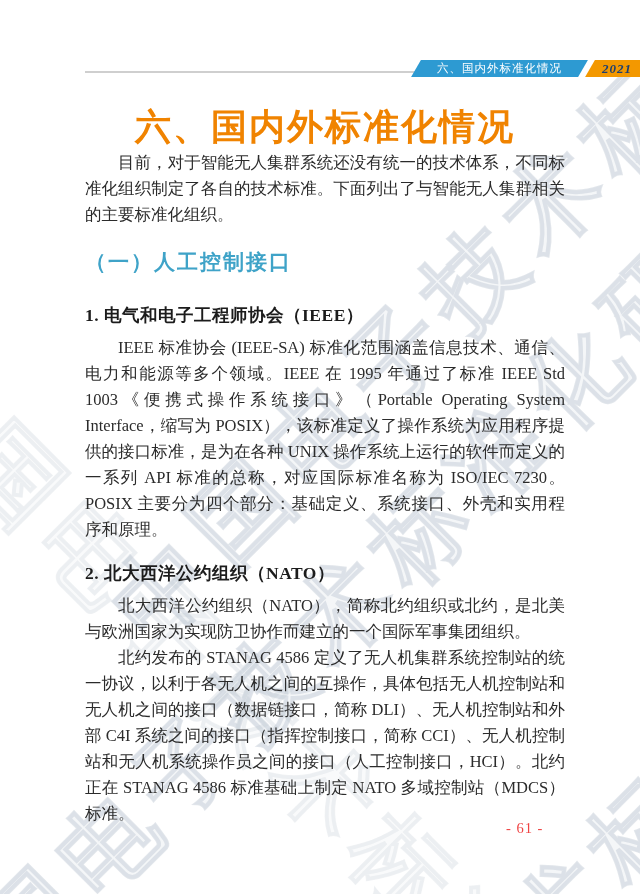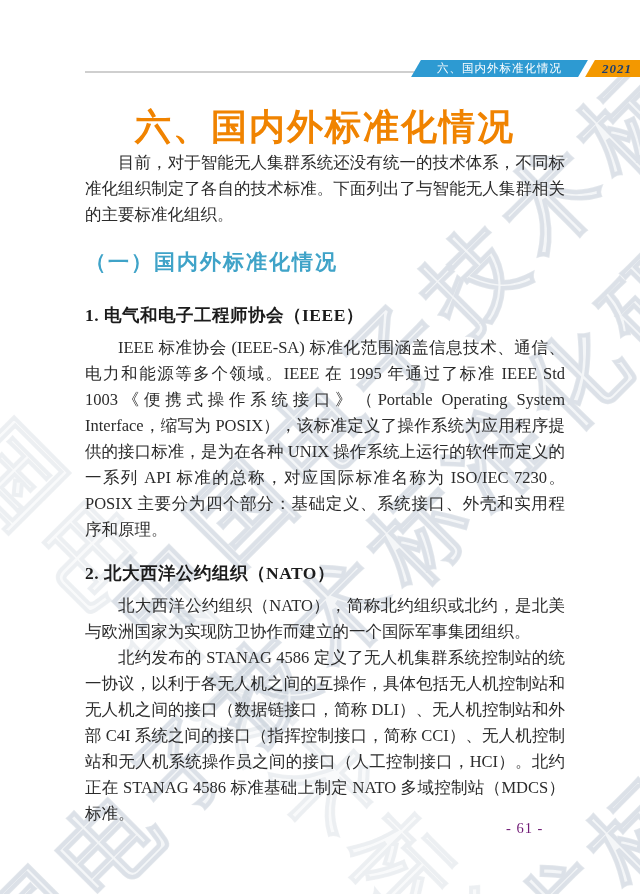--- a/index.html
+++ b/index.html
@@ -94,21 +94,21 @@
     font-weight:bold; letter-spacing:0.5px;
     color:#1c1c1c;
   }
   h3.sub1 { margin-top:26px; }
   h3.sub2 { margin-top:17px; }
   p.after-heading { margin-top:7px; }
   p.follow { margin-top:0; }
 
   .page-number {
     position:absolute; left:506px; top:820px;
-    font-size:14.5px; color:#701a75;
+    font-size:14.5px; color:#ef4444;
     font-family:"Liberation Serif","DejaVu Serif",serif;
     letter-spacing:1px;
   }
 </style>
 </head>
 <body>
 
 <div class="page">
 
   <div class="wm wm1">中国电子技术标准化研究院</div>
@@ -123,21 +123,21 @@
   <div class="tab-orange">
     <span class="tab-year">2021</span>
   </div>
 
   <div class="content">
 
     <h1 class="doc-title">六、国内外标准化情况</h1>
 
     <p class="body-para intro">目前，对于智能无人集群系统还没有统一的技术体系，不同标准化组织制定了各自的技术标准。下面列出了与智能无人集群相关的主要标准化组织。</p>
 
-    <h2 class="section-heading">（一）国内外标准化情况</h2>
+    <h2 class="section-heading">（一）人工控制接口</h2>
 
     <h3 class="sub-heading sub1">1. 电气和电子工程师协会（IEEE）</h3>
     <p class="body-para after-heading">IEEE 标准协会 (IEEE-SA) 标准化范围涵盖信息技术、通信、电力和能源等多个领域。IEEE 在 1995 年通过了标准 IEEE Std 1003《便携式操作系统接口》（Portable Operating System Interface，缩写为 POSIX），该标准定义了操作系统为应用程序提供的接口标准，是为在各种 UNIX 操作系统上运行的软件而定义的一系列 API 标准的总称，对应国际标准名称为 ISO/IEC 7230。POSIX 主要分为四个部分：基础定义、系统接口、外壳和实用程序和原理。</p>
 
     <h3 class="sub-heading sub2">2. 北大西洋公约组织（NATO）</h3>
     <p class="body-para after-heading">北大西洋公约组织（NATO），简称北约组织或北约，是北美与欧洲国家为实现防卫协作而建立的一个国际军事集团组织。</p>
     <p class="body-para follow">北约发布的 STANAG 4586 定义了无人机集群系统控制站的统一协议，以利于各无人机之间的互操作，具体包括无人机控制站和无人机之间的接口（数据链接口，简称 DLI）、无人机控制站和外部 C4I 系统之间的接口（指挥控制接口，简称 CCI）、无人机控制站和无人机系统操作员之间的接口（人工控制接口，HCI）。北约正在 STANAG 4586 标准基础上制定 NATO 多域控制站（MDCS）标准。</p>
 
   </div>
 

